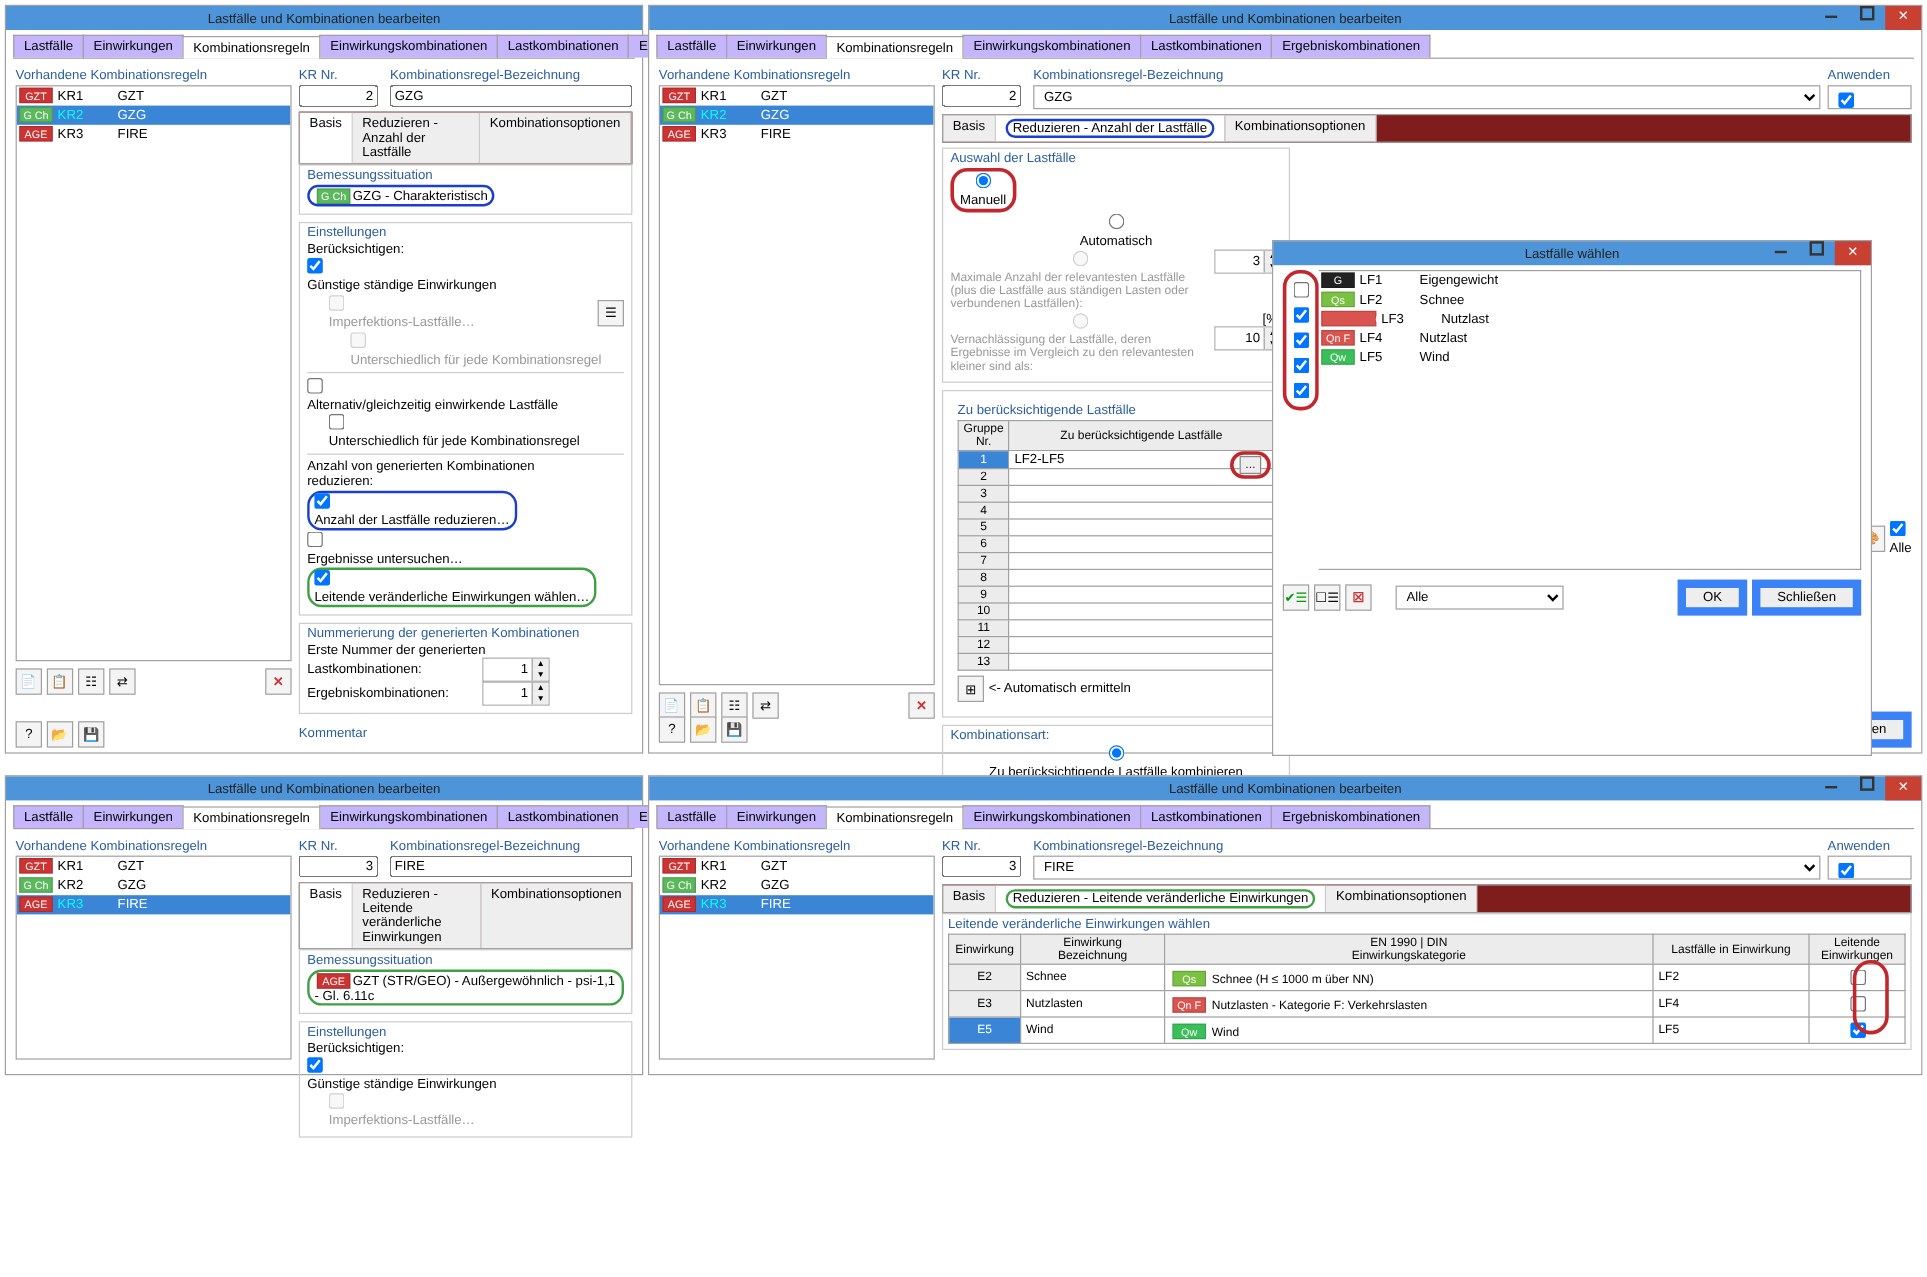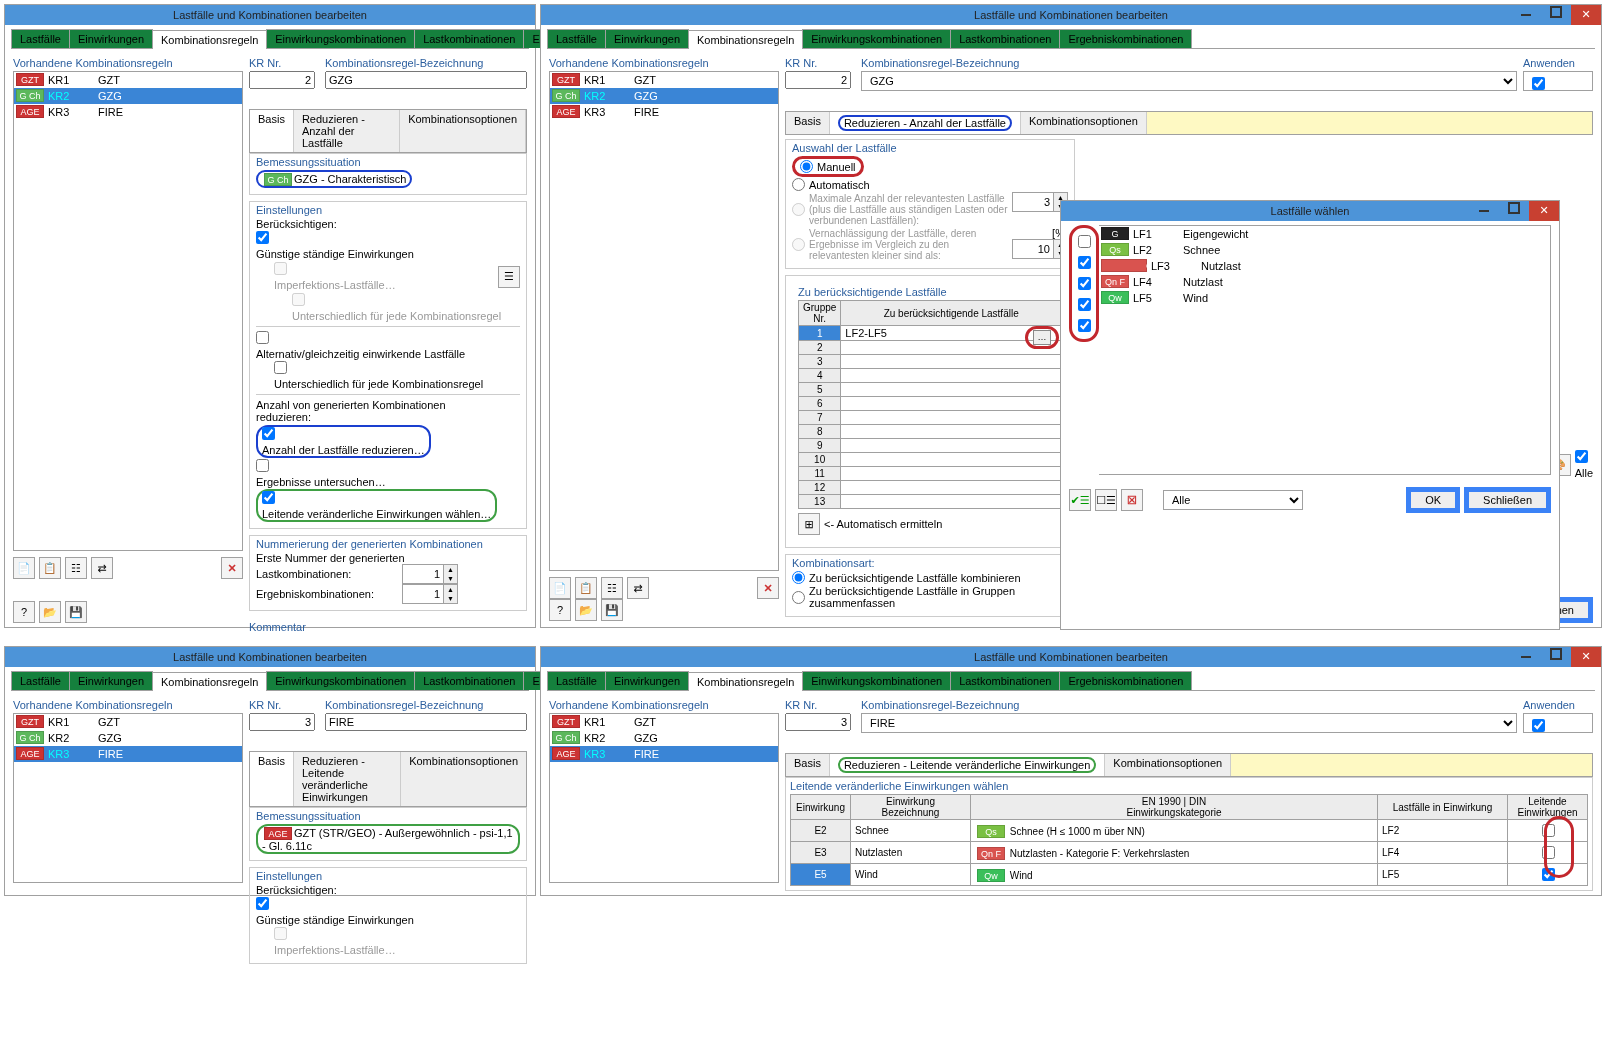--- a/index.html
+++ b/index.html
@@ -6,36 +6,36 @@
   body { margin:0; background:#fff; width:1606px; height:1064px; position:relative; overflow:hidden;}
   .pane { position:absolute; border:1px solid #a0a0a0; background:#fff;}
   .titlebar { background:#4d94d8; color:#222; height:20px; line-height:20px; text-align:center; position:relative; font-size:12px;}
   .titlebar .btns { position:absolute; right:0; top:0; display:flex;}
   .tbbtn { width:30px; height:20px; text-align:center; line-height:18px; color:#333;}
   .tbbtn.close { background:#c84031; color:#fff;}
   .tbbtn.min::before{content:"";display:inline-block;width:10px;border-top:2px solid #333;vertical-align:middle;}
   .tbbtn.max::before{content:"";display:inline-block;width:8px;height:8px;border:2px solid #333;}
   .tbbtn.close::before{content:"✕";}
   .tabs { display:flex; border-bottom:1px solid #a0a0a0; margin:4px 6px 0 6px;}
-  .tab { padding:3px 8px; border:1px solid #a0a0a0; border-bottom:none; background:#15803d; margin-right:-1px; cursor:pointer;}
+  .tab { padding:3px 8px; border:1px solid #a0a0a0; border-bottom:none; background:#c4b5fd; margin-right:-1px; cursor:pointer;}
   .tab.active { background:#fff; position:relative; top:1px;}
   .body { padding:4px 8px 8px 8px;}
   .section-label { color:#2b5e9e; font-size:11px; margin:4px 0 2px 0;}
   .fieldset { border:1px solid #ccc; padding:4px 6px 6px 6px; margin-bottom:6px;}
   .fieldset .legend { color:#2b5e9e; margin:-2px 0 2px 0; }
   .row { display:flex; gap:6px; align-items:flex-start;}
   .col { display:flex; flex-direction:column;}
   .listbox { border:1px solid #a0a0a0; background:#fff; overflow:hidden;}
   .listrow { display:flex; height:16px; line-height:16px;}
   .listrow.sel { background:#3a85d6; color:#fff;}
   .tag { display:inline-block; width:28px; text-align:center; color:#fff; font-size:9px; line-height:13px; height:13px; margin:1px 2px 0 2px; border:1px solid rgba(0,0,0,0.15);}
   .tag.gzt{background:#c33;} .tag.gch{background:#5cb85c;} .tag.age{background:#c33;}
   .tag.g{background:#222;} .tag.qs{background:#7ac043;} .tag.qne{background:#d9534f;padding-left:44px;} .tag.qnf{background:#d9534f;} .tag.qw{background:#3bbf5a;}
   input[type=text].fld, select.fld { border:1px solid #a0a0a0; height:20px; padding:0 4px; background:#fff;}
-  .subtabs { display:flex; border:1px solid #a0a0a0; background:#fef9c3; margin-top:20px;}
+  .subtabs { display:flex; border:1px solid #a0a0a0; background:#7f1d1d; margin-top:4px;}
   .subtab { padding:3px 8px; border-right:1px solid #ccc; cursor:pointer;}
   .subtab.active{ background:#fff; font-weight:normal;}
   .subtab:not(.active){ background:#eee;}
   .chk { display:flex; align-items:flex-start; gap:4px; margin:1px 0;flex-direction:column;}
   .chk input{margin:0;}
   .chk.sub{ margin-left:18px;}
   .chk.dis{ color:#999;}
   .spin { display:inline-flex; border:1px solid #a0a0a0;}
   .spin input{ width:40px; border:none; text-align:right; padding:0 3px; height:18px;}
   .spin .arrows{ width:14px; display:flex; flex-direction:column;}
@@ -47,27 +47,27 @@
   .circle-blue { border:2px solid #1a3fcf; border-radius:12px; padding:0 4px; display:inline-block;}
   .circle-red { border:3px solid #c2272d; border-radius:14px; padding:1px 5px; display:inline-block;}
   .circle-green { border:2px solid #3fa044; border-radius:12px; padding:0 4px; display:inline-block;}
   .grid { border:1px solid #a0a0a0; border-collapse:collapse; width:100%; background:#fff;}
   .grid th,.grid td{ border:1px solid #a0a0a0; padding:1px 4px; font-size:10px; background:#fff;}
   .grid th{ background:#ececec; font-weight:normal;}
   .grid td.rownum{ text-align:center; background:#ececec;}
   .grid td.rownum.selrow{ background:#3a85d6; color:#fff;}
   .grid td.cell-sel{ background:#fff; }
   .ellipsis-btn{ width:18px; height:15px; border:1px solid #888; background:#eee; font-size:9px; text-align:center; line-height:13px; display:inline-block;}
-  .radio{ display:flex; align-items:center; gap:4px; margin:1px 0;}
+  .radio{ display:flex; align-items:center; gap:4px; margin:1px 0;flex-direction:column;}
   .radio input{margin:0;}
   .radio.dis{color:#999;}
   .tree { line-height:15px;}
   .tree .node::before{ content:"⊞ "; color:#666;}
   .panel-flex{ display:flex; gap:4px;}
-  .btn { border:5px solid #3b82f6; background:#eee; padding:2px 14px;}
+  .btn { border:7px solid #3b82f6; background:#eee; padding:2px 14px;}
   .kr-col1{width:50px;padding-left:2px;}
   .kr-col2{flex:1;padding-left:2px;}
 </style>
 </head>
 <body>
 
 <div class="pane" style="left:4px; top:4px; width:532px; height:624px;">
   <div class="titlebar"><span>Lastfälle und Kombinationen bearbeiten</span></div>
   <div class="tabs">
     <div class="tab">Lastfälle</div>

